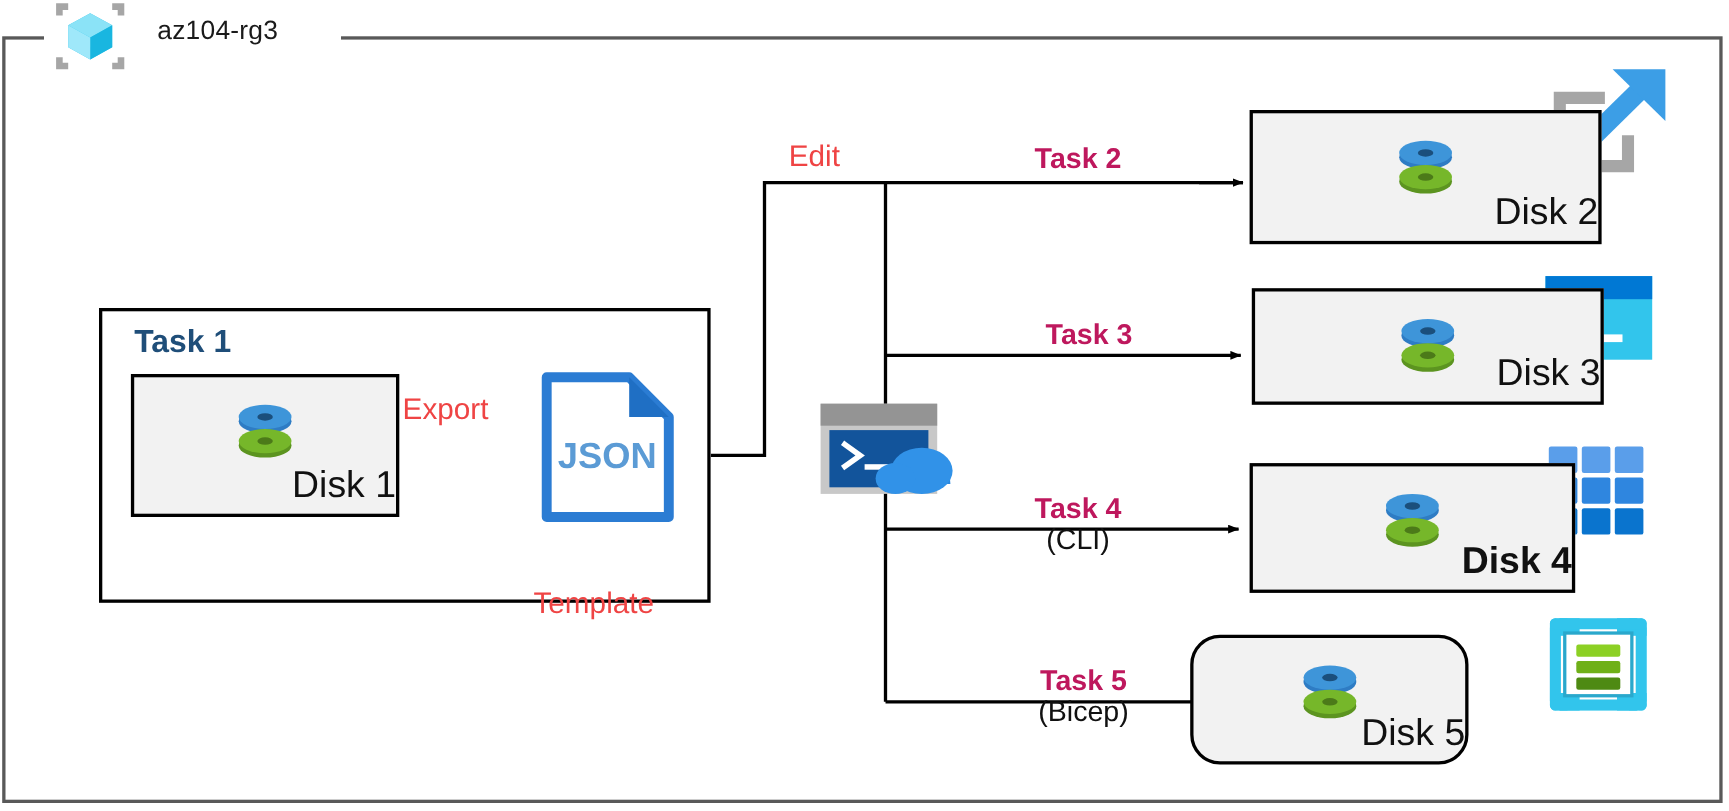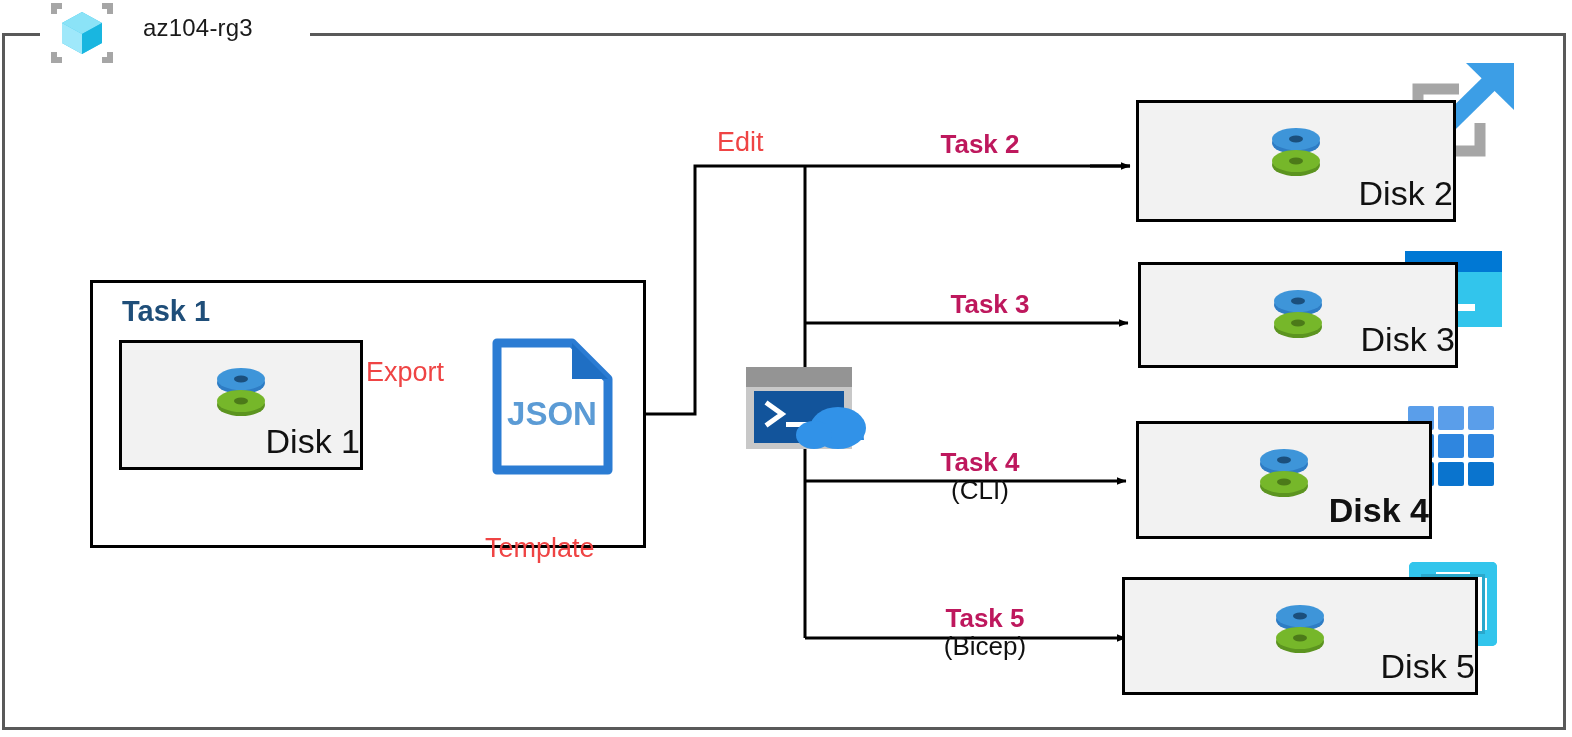--- a/index.html
+++ b/index.html
@@ -306,21 +306,21 @@
       <ellipse cx="31" cy="44" rx="24" ry="11" fill="#76B72A"></ellipse>
       <ellipse cx="31" cy="44" rx="7" ry="3.4" fill="#4C7A19"></ellipse>
     </svg>
     <div class="disk-label">Disk 4</div>
   </div>
 
   <div class="edge-label" style="left:880px; top:604px; width:210px;">
     <span class="t">Task 5</span>
     <span class="s">(Bicep)</span>
   </div>
-  <div class="disk-box" style="left:1122px; top:577px; width:356px; height:118px;">
+  <div class="disk-box" style="left:1082px; top:577px; width:253px; height:118px;border-radius:27px;">
     <svg class="disk-ico" viewBox="0 0 62 62">
       <ellipse cx="31" cy="26" rx="24" ry="11" fill="#2E7CC4"></ellipse>
       <ellipse cx="31" cy="22" rx="24" ry="11" fill="#3E95D9"></ellipse>
       <ellipse cx="31" cy="22" rx="7" ry="3.4" fill="#1B4F7C"></ellipse>
       <ellipse cx="31" cy="48" rx="24" ry="11" fill="#5C9420"></ellipse>
       <ellipse cx="31" cy="44" rx="24" ry="11" fill="#76B72A"></ellipse>
       <ellipse cx="31" cy="44" rx="7" ry="3.4" fill="#4C7A19"></ellipse>
     </svg>
     <div class="disk-label">Disk 5</div>
   </div>

